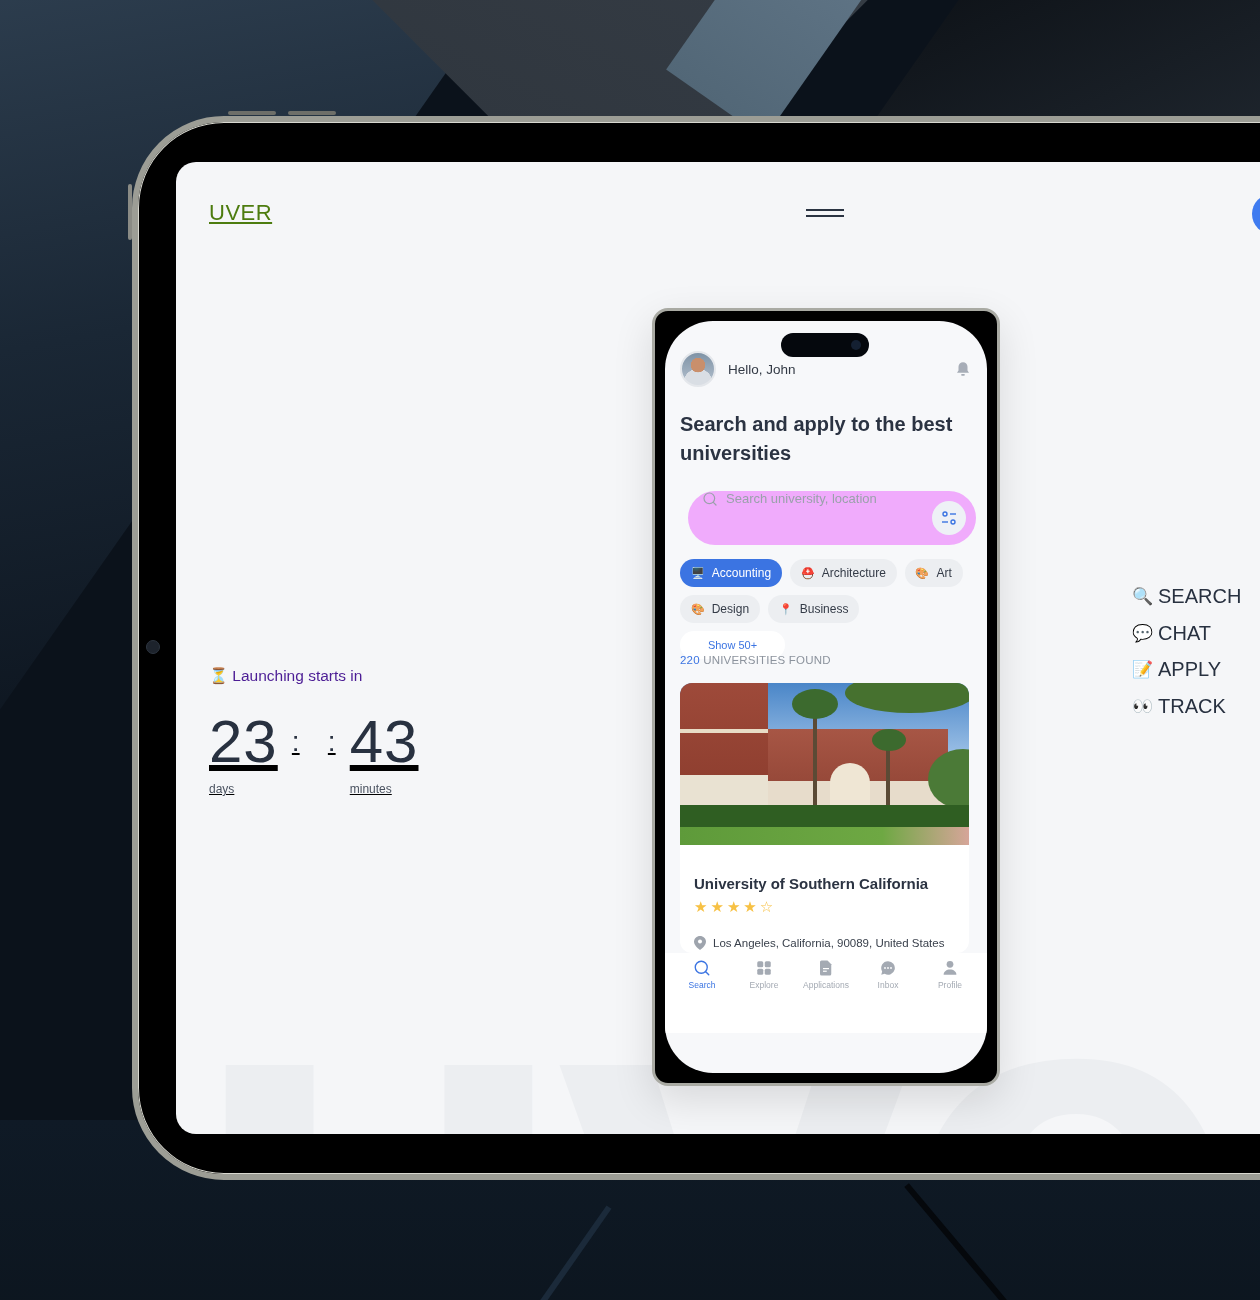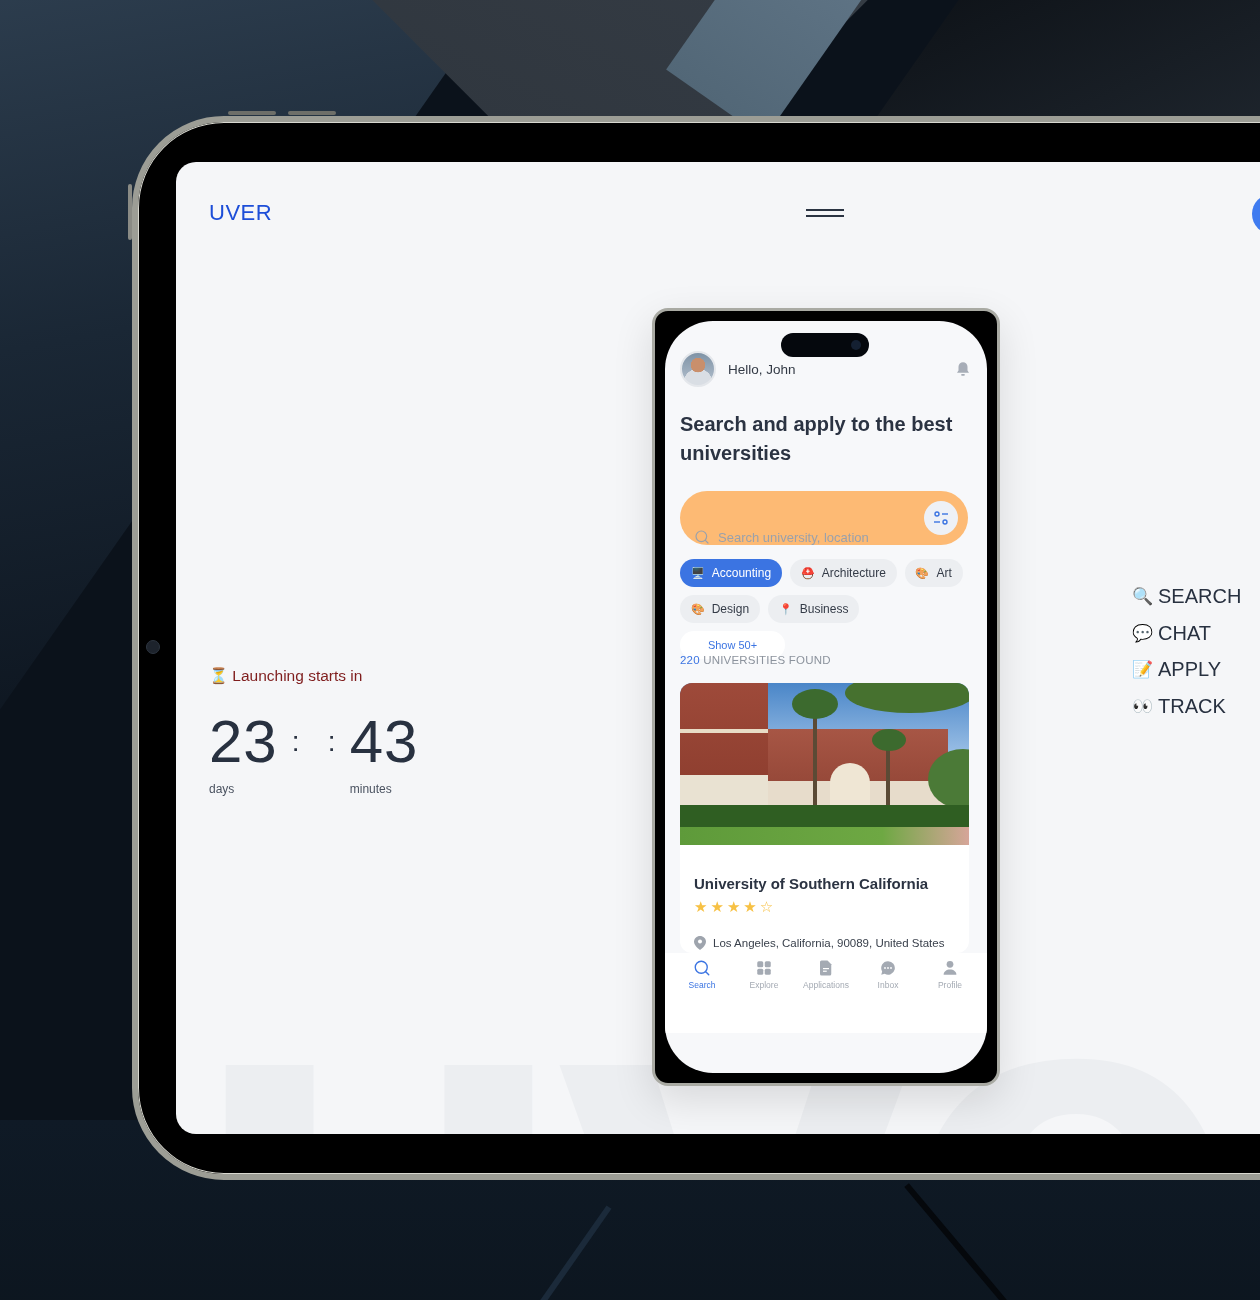--- a/index.html
+++ b/index.html
@@ -45,39 +45,39 @@
     .watermark {
       position: absolute; left: 10px; top: 700px;
       font-family: "Liberation Sans", sans-serif; font-weight: 700;
       font-size: 640px; letter-spacing: -20px; line-height: 1;
       color: #eceef1; white-space: nowrap; user-select: none;
     }
 
     
     .brand {
       position: absolute; left: 33px; top: 38px;
-      font-size: 22px; color: #1d4ed8; letter-spacing: 0.5px;
+      font-size: 22px; color: #4d7c0f; letter-spacing: 0.5px; text-decoration: underline;
     }
     .menu-icon { position: absolute; left: 630px; top: 47px; width: 38px; height: 10px; cursor: pointer; }
     .menu-icon span { display: block; height: 2px; background: #2b3442; margin-bottom: 4px; }
     .cta-circle { position: absolute; left: 1076px; top: 32px; width: 40px; height: 40px; border-radius: 50%; background: #3f7bf0; }
 
     
     .tagline {
       position: absolute; left: 33px; top: 330px; width: 300px;
       font-size: 15.5px; line-height: 23px; color: #4a5260;
     }
     .launch {
       position: absolute; left: 33px; top: 505px;
-      font-size: 15.5px; color: #7f1d1d;
+      font-size: 15.5px; color: #4c1d95;
     }
     .launch .emoji { margin-right: 4px; }
     .countdown {
       position: absolute; left: 33px; top: 545px;
-      display: flex; align-items: flex-start;
+      display: flex; align-items: flex-start; text-decoration: underline;
     }
     .cd-unit { display: flex; flex-direction: column; }
     .cd-num { font-size: 60px; font-weight: 500; color: #283140; line-height: 70px; letter-spacing: 1px; }
     .cd-label { font-size: 12px; color: #4a5260; margin-top: 5px; }
     .cd-sep { font-size: 28px; color: #283140; line-height: 70px; width: 36px; text-align: center; }
 
     
     .features { position: absolute; left: 956px; top: 416px; list-style: none; }
     .features li { display: flex; align-items: center; height: 36.7px; font-size: 20px; color: #283140; }
     .features .f-icon { width: 24px; font-size: 17px; margin-right: 2px; }
@@ -109,22 +109,22 @@
     }
     .hello { margin-left: 12px; font-size: 13.5px; color: #333a45; }
     .bell { margin-left: auto; width: 18px; height: 18px; }
 
     .p-title {
       position: absolute; left: 15px; top: 89px; width: 290px;
       font-size: 20px; font-weight: 700; line-height: 29px; color: #2b3342;
     }
 
     .p-search {
-      position: absolute; left: 15px; top: 170px; width: 288px; height: 54px;
-      background: #fdba74; border-radius: 27px; display: flex; align-items: flex-end; padding-left: 14px;
+      position: absolute; left: 23px; top: 170px; width: 288px; height: 54px;
+      background: #f0abfc; border-radius: 27px; display: flex; align-items: flex-start; padding-left: 14px;
     }
     .p-search .s-icon { width: 16px; height: 16px; }
     .p-search input {
       border: none; outline: none; background: transparent;
       font-family: "Liberation Sans", sans-serif; font-size: 13px; color: #333;
       margin-left: 8px; width: 200px;
     }
     .p-search input::placeholder { color: #9aa1ab; }
     .filter-btn {
       position: absolute; right: 10px; top: 10px; width: 34px; height: 34px; border-radius: 50%;

